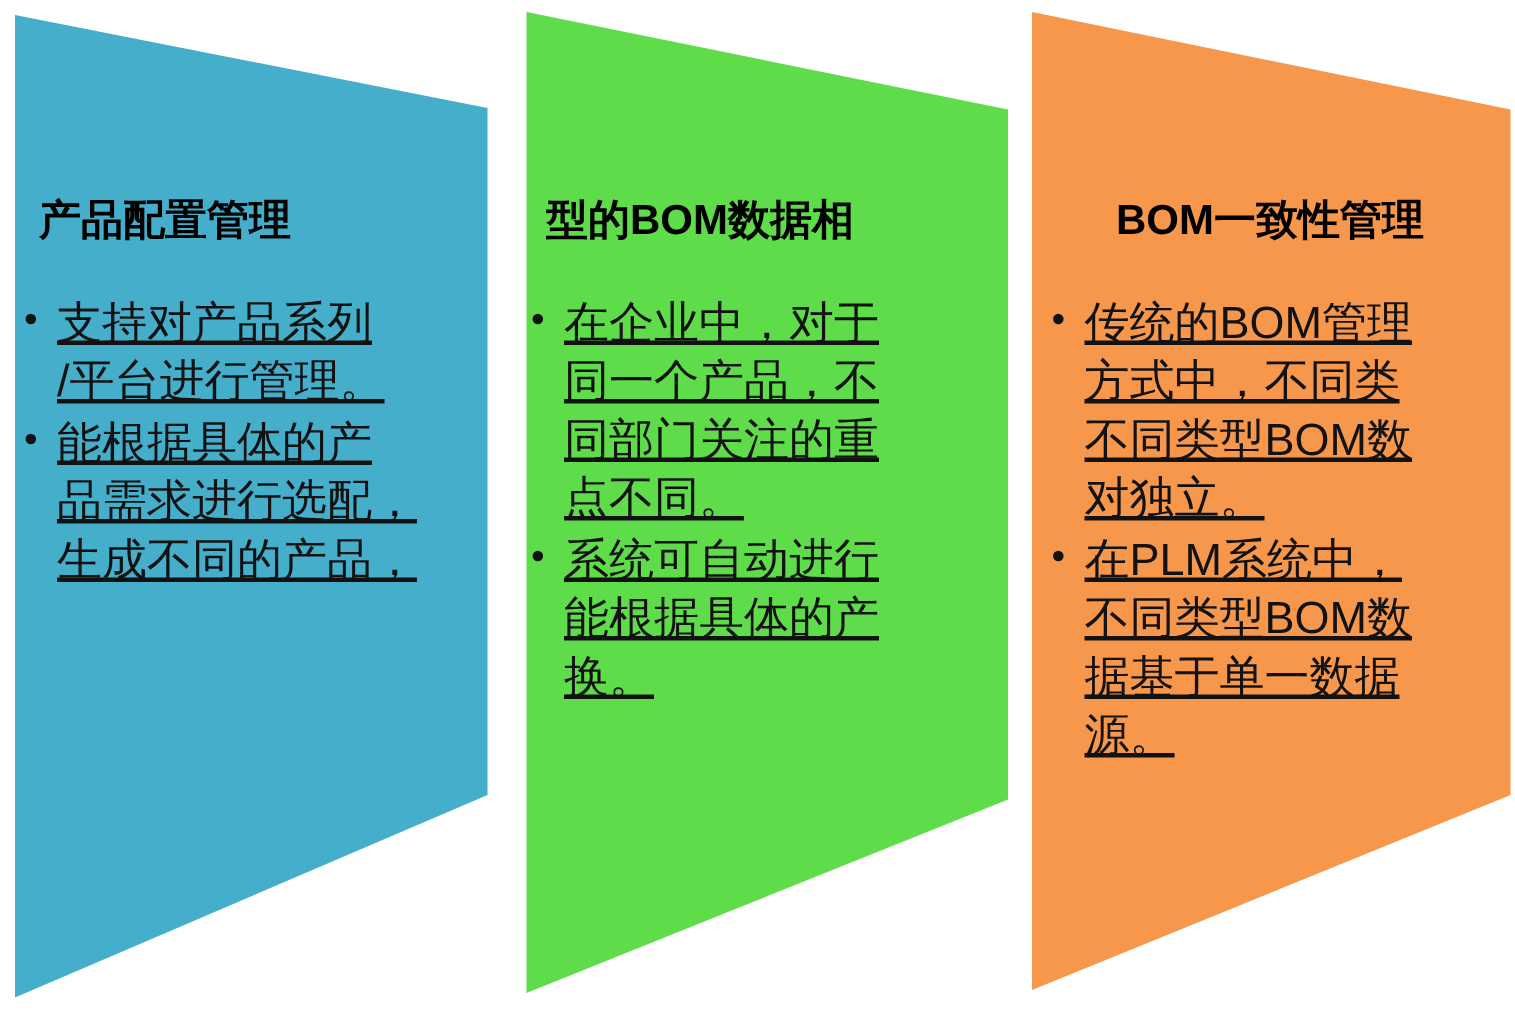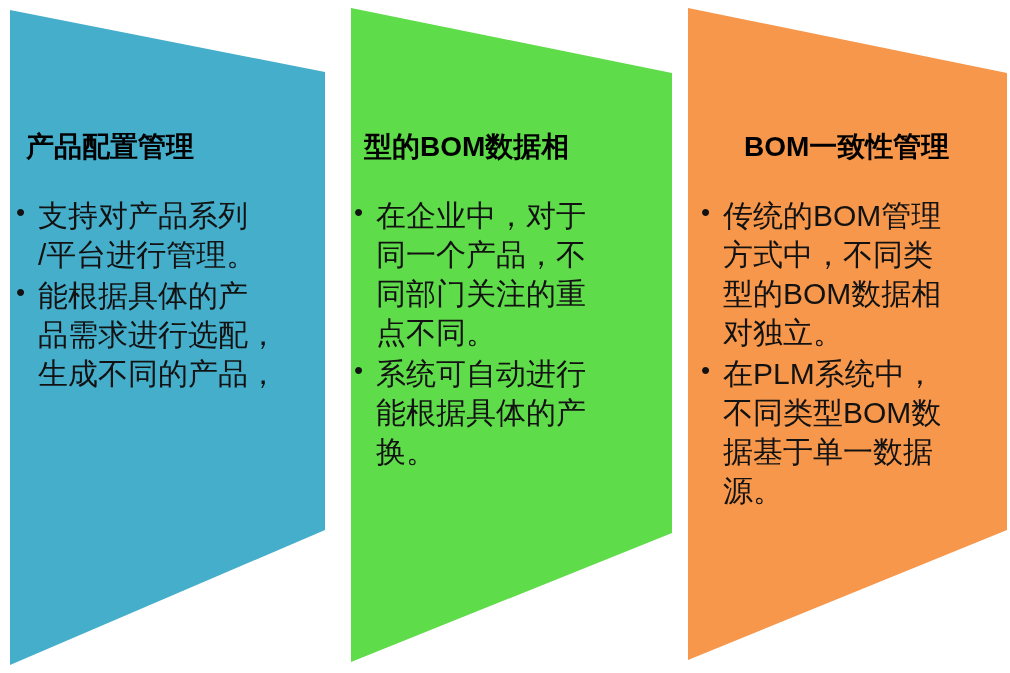--- a/index.html
+++ b/index.html
@@ -73,20 +73,21 @@
     flex: 0 0 auto;
     width: 22px;
     font-size: 26px;
     line-height: 1.30;
     color: #121212;
     text-align: left;
   }
   .bullet-text {
     flex: 1 1 auto;
     white-space: pre-line;
+    text-decoration: underline;
   }
 
   
   #panel-0 .panel-title   { left: 26px; top: 133px; }
   #panel-0 .panel-bullets { left: 16px; top: 196px; width: 300px; }
 
   
   #panel-1 .panel-title   { left: 24px; top: 133px; }
   #panel-1 .panel-bullets { left: 14px; top: 196px; width: 300px; }
 
@@ -159,21 +160,21 @@
     <svg class="panel-shape" viewBox="0 0 325 673" preserveAspectRatio="none">
       <polygon points="3,8 322,73 322,530 3,660" fill="#F6974B"></polygon>
     </svg>
     <div class="panel-content">
       <div class="panel-title">BOM一致性管理</div>
       <ul class="panel-bullets">
         <li class="bullet">
           <span class="bullet-dot">•</span>
           <span class="bullet-text">传统的BOM管理
 方式中，不同类
-型的BOM数据相
+不同类型BOM数
 对独立。</span>
         </li>
         <li class="bullet">
           <span class="bullet-dot">•</span>
           <span class="bullet-text">在PLM系统中，
 不同类型BOM数
 据基于单一数据
 源。</span>
         </li>
       </ul>

